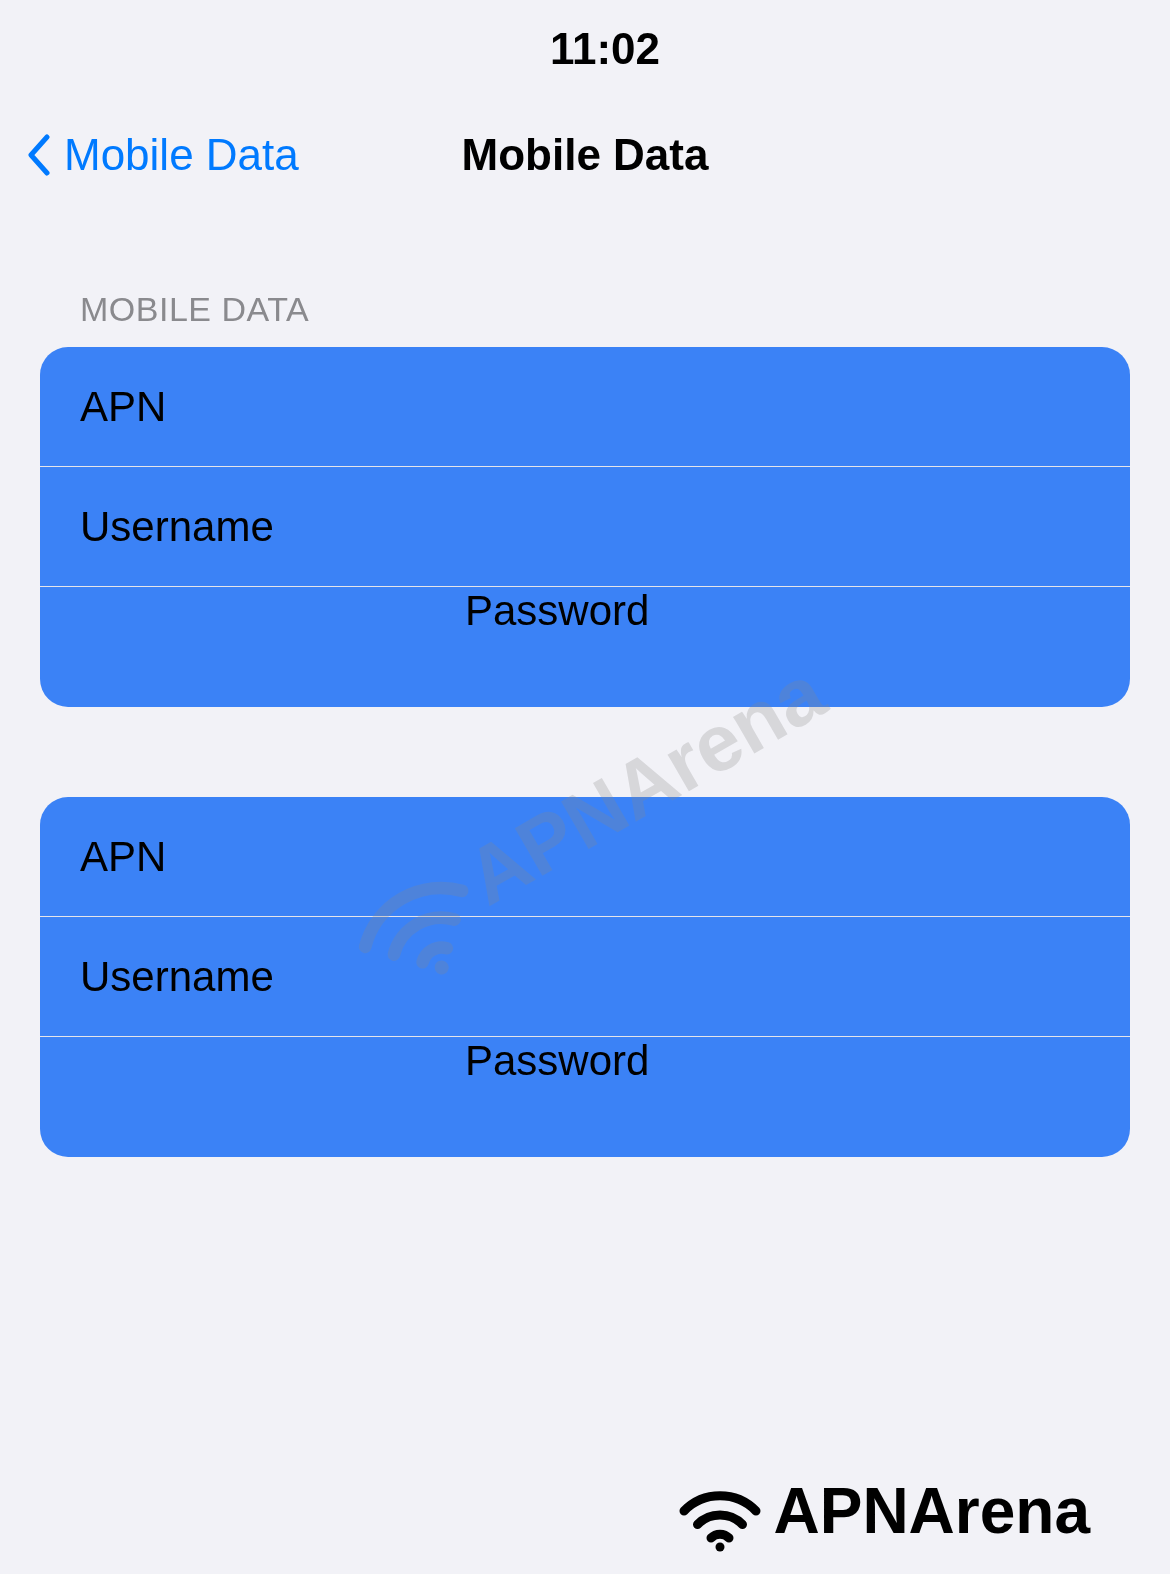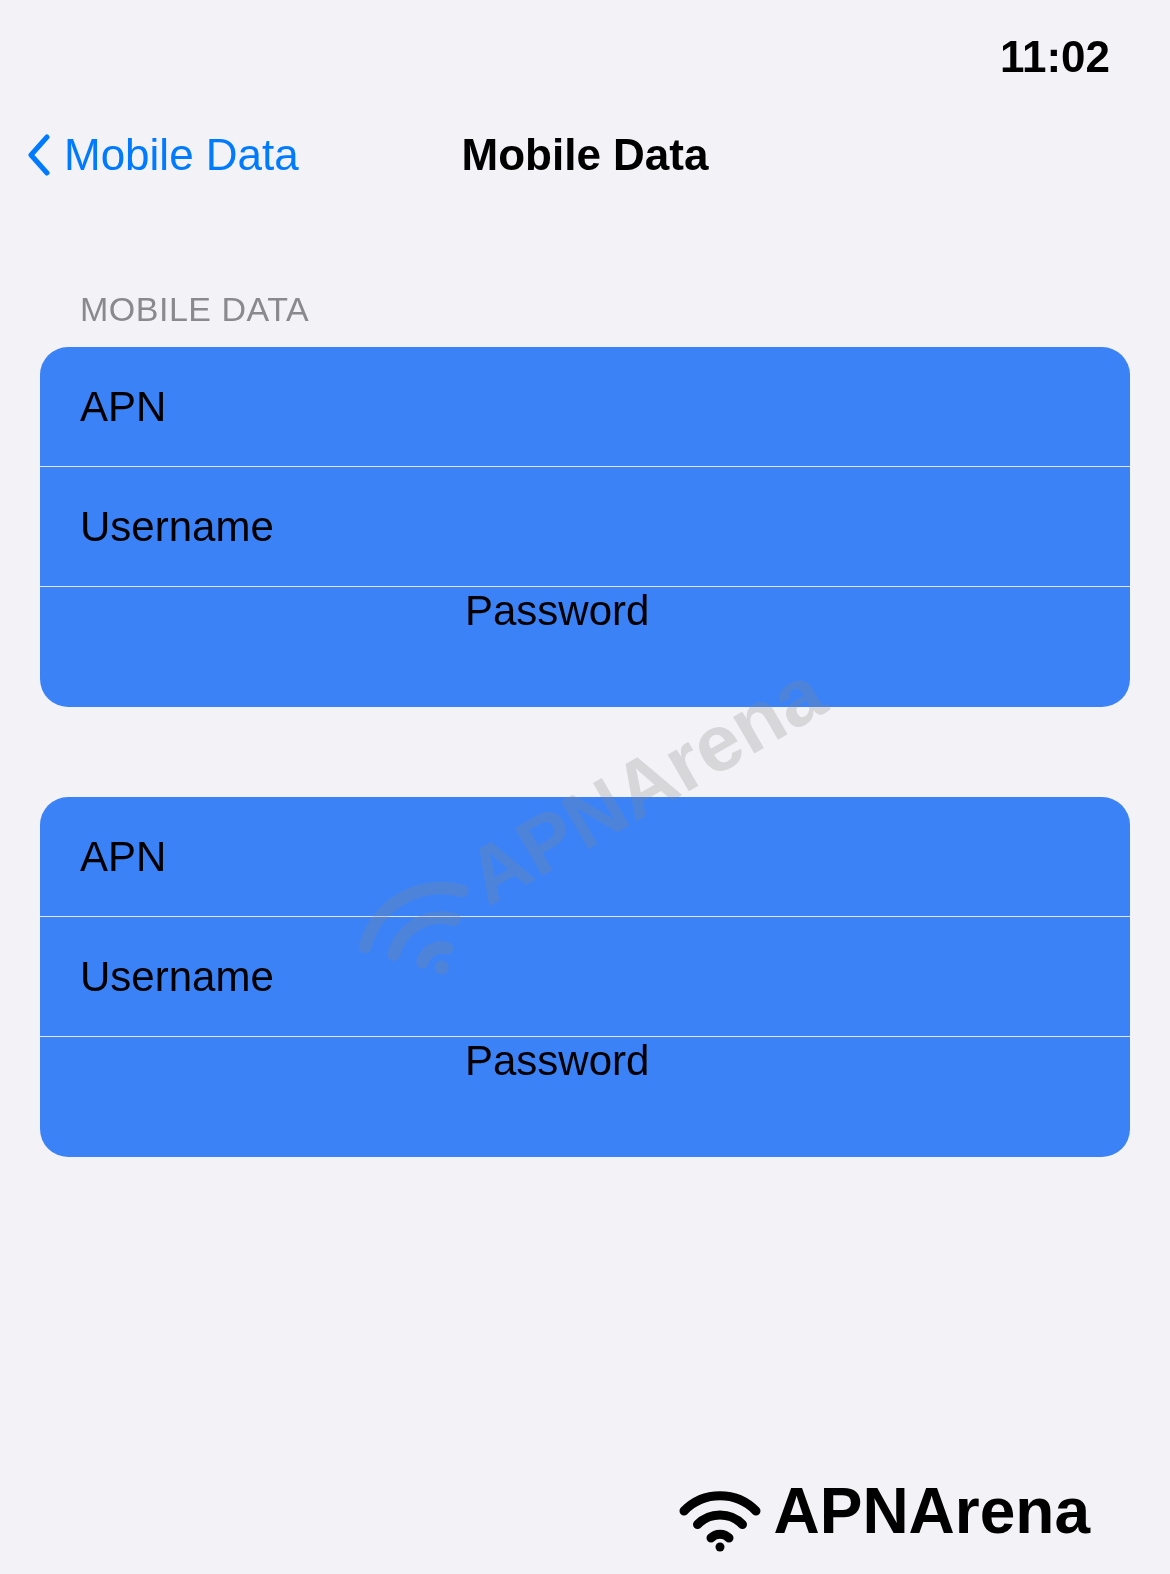--- a/index.html
+++ b/index.html
@@ -11,24 +11,25 @@
     body {
       width: 1170px;
       height: 1574px;
       background: #f2f2f7;
       font-family: -apple-system, BlinkMacSystemFont, "SF Pro Text", "Helvetica Neue", Arial, sans-serif;
       position: relative;
       overflow: hidden;
     }
     .status-bar {
       display: flex;
-      justify-content: flex-end;
+      justify-content: flex-start;
       align-items: center;
       padding: 24px 60px 20px 100px;
       height: 110px;
+      flex-direction: column;
     }
     .status-time {
       font-size: 44px;
       font-weight: 600;
       color: #000;
     }
     .status-right {
       display: flex;
       align-items: center;
       gap: 12px;

